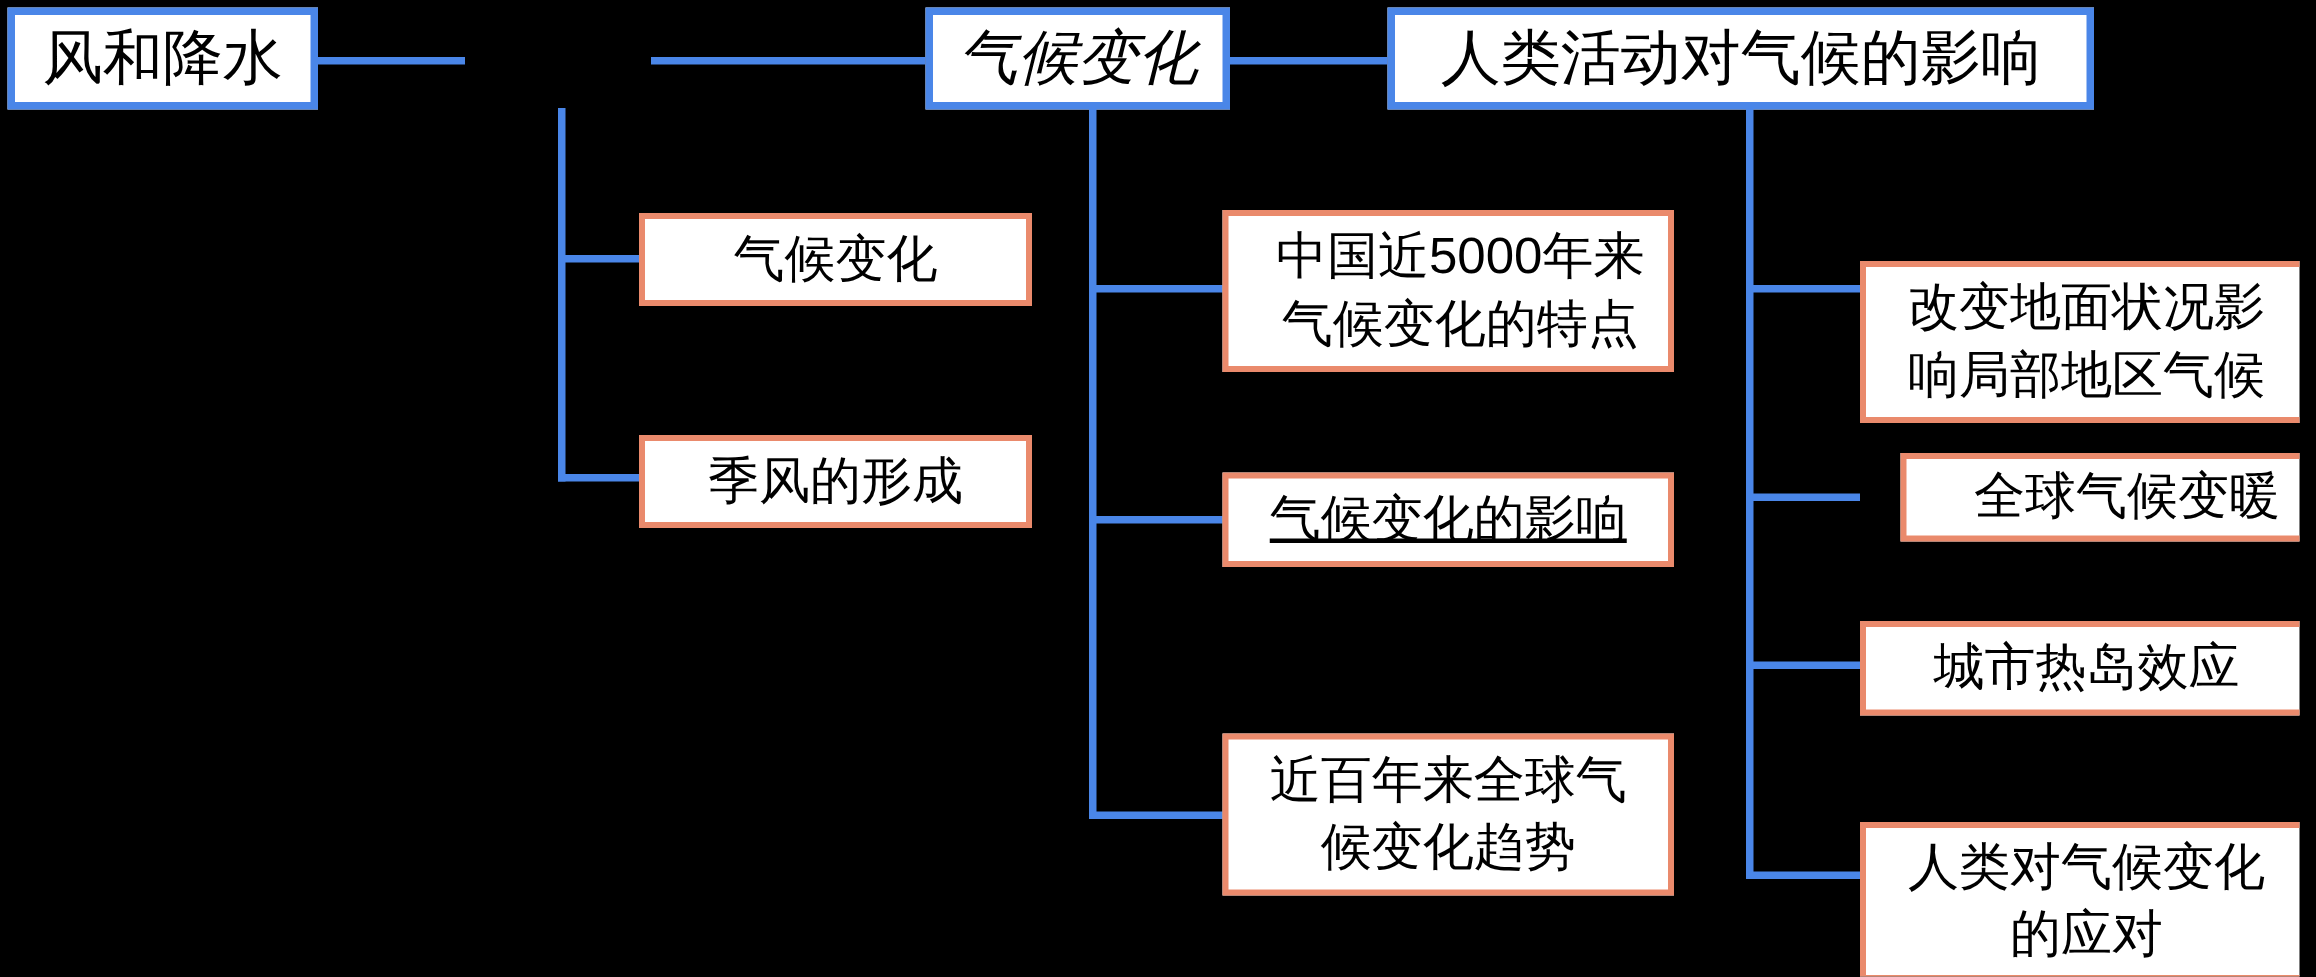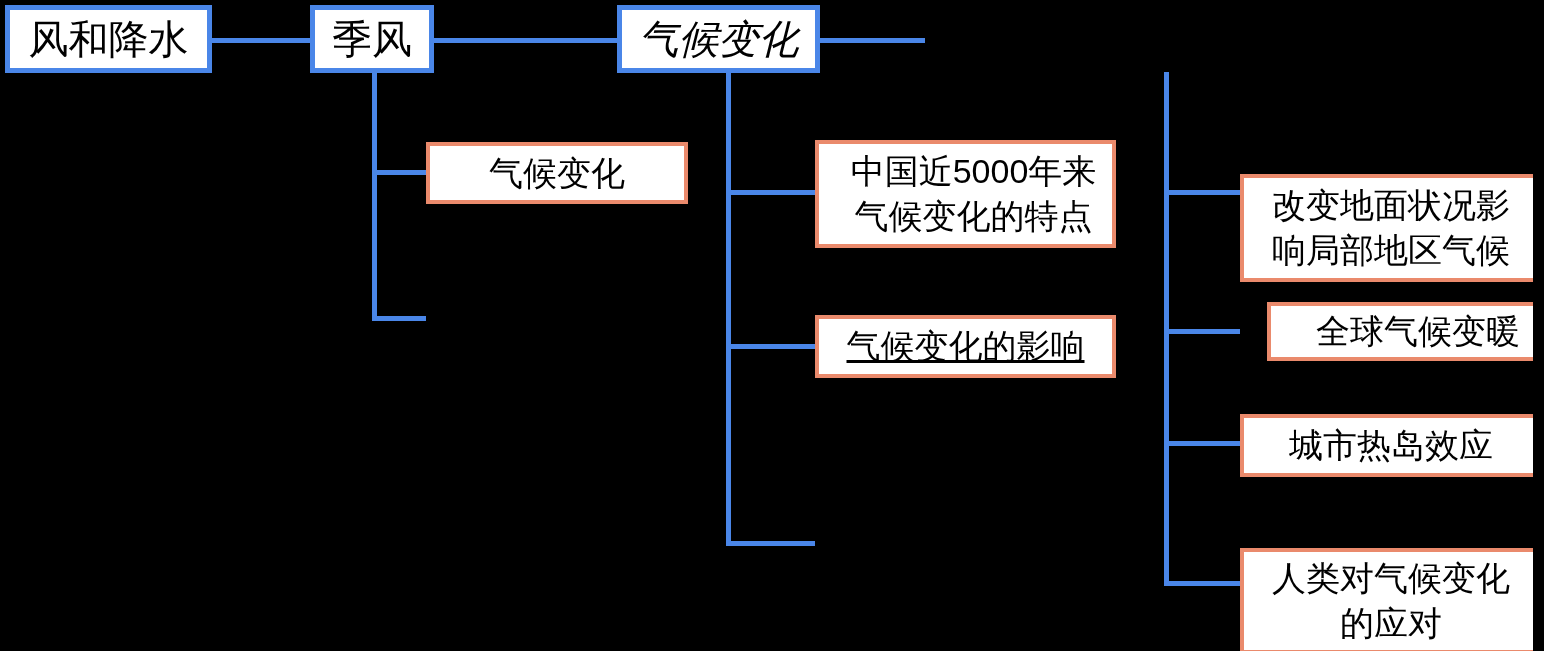--- a/index.html
+++ b/index.html
@@ -62,46 +62,49 @@
   #n-k{left:1240px;top:302px;width:302px;height:59px;margin-left:27px;}
   #n-l{left:1240px;top:414px;width:302px;height:63px;}
   #n-m{left:1240px;top:548px;width:302px;height:106px;}
 </style>
 </head>
 <body>
 
 <div class="canvas">
 
   <div class="box lv1" id="n-a">风和降水</div>
-  <div class="box lv1" id="n-b">季风</div>
   <div class="box lv1" id="n-c">气候变化</div>
+  <div class="box lv1" id="n-d">人类活动对气候的影响</div>
 
   <div class="hline" id="c-ab"></div>
   <div class="hline" id="c-bc"></div>
   <div class="hline" id="c-cd"></div>
 
   <div class="vline" id="v-b"></div>
   <div class="vline" id="v-c"></div>
   <div class="vline" id="v-d"></div>
 
   <div class="hline" id="b-e"></div>
   <div class="hline" id="b-f"></div>
   <div class="hline" id="b-g"></div>
   <div class="hline" id="b-h"></div>
   <div class="hline" id="b-i"></div>
   <div class="hline" id="b-j"></div>
   <div class="hline" id="b-k"></div>
   <div class="hline" id="b-l"></div>
   <div class="hline" id="b-m"></div>
 
   <div class="box lv2" id="n-e">气候变化</div>
+  <div class="box lv2" id="n-f">季风的形成</div>
 
   <div class="box lv2" id="n-g">中国近5000年来
 气候变化的特点</div>
   <div class="box lv2" id="n-h">气候变化的影响</div>
+  <div class="box lv2" id="n-i">近百年来全球气
+候变化趋势</div>
 
   <div class="box lv2" id="n-j">改变地面状况影
 响局部地区气候</div>
   <div class="box lv2" id="n-k">全球气候变暖</div>
   <div class="box lv2" id="n-l">城市热岛效应</div>
   <div class="box lv2" id="n-m">人类对气候变化
 的应对</div>
 
 </div>
 

